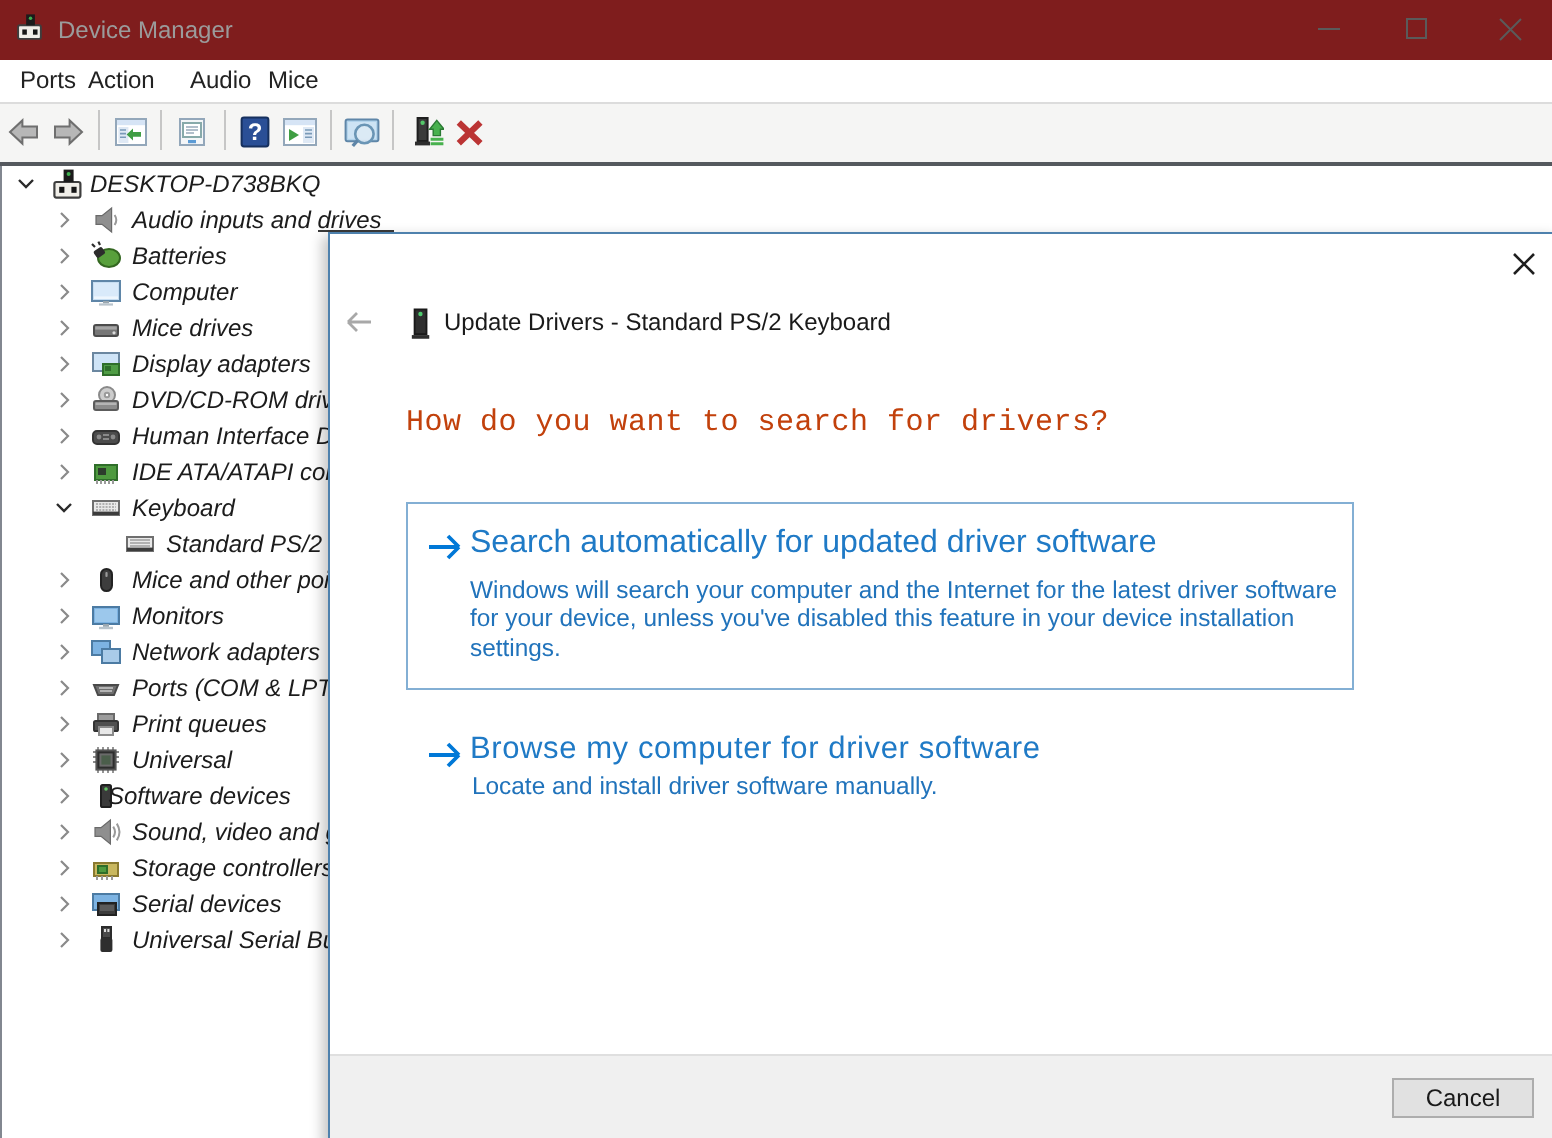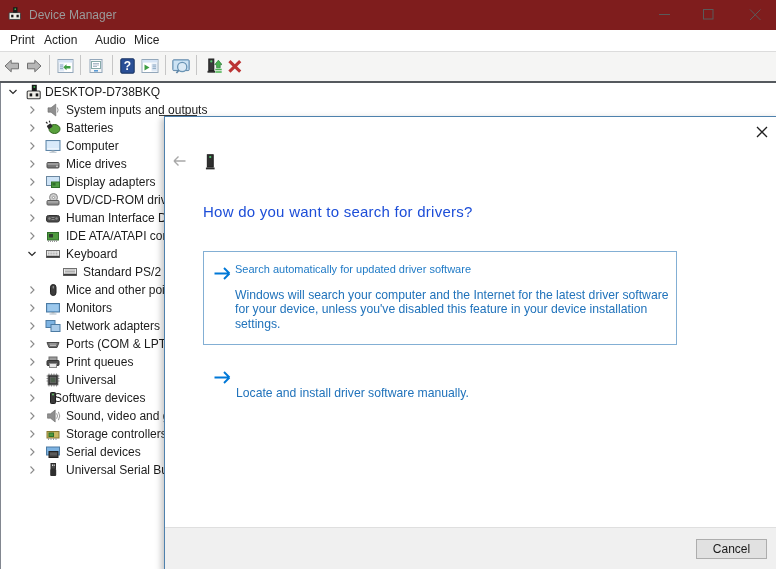--- a/index.html
+++ b/index.html
@@ -10,31 +10,31 @@
 .menubar { position:absolute; left:0; top:30px; width:776px; height:21px; background:#fff; }
 .menu { position:absolute; top:3px; font-size:12px; color:#222; }
 .toolbar { position:absolute; left:0; top:51px; width:776px; height:32px; background:#f5f5f4;
   border-top:1px solid #dcdcdc; border-bottom:2px solid #55595e; }
 .tbi { position:absolute; top:6px; }
 .tbsep { position:absolute; top:3px; width:1px; height:20px; background:#c6c6c6; }
 .tree { position:absolute; left:0; top:83px; width:776px; height:486px; background:#fff; border-left:1px solid #828790; }
 .trow { position:absolute; left:0; width:776px; height:18px; }
 .chev { position:absolute; top:4px; }
 .ticn { position:absolute; top:1px; }
-.tlbl { position:absolute; top:2px; font-size:12px; color:#1c1c1c; white-space:nowrap; }
+.tlbl { position:absolute; top:2px; font-size:12px; color:#1c1c1c; white-space:nowrap;font-style:italic; }
 .dialog { position:absolute; left:164px; top:116px; width:616px; height:456px; background:#fff;
   border:1px solid #4e81ad; box-shadow:-3px 2px 6px rgba(0,0,0,.22); }
 .dlg-close { position:absolute; left:591px; top:9px; }
 .dlg-back { position:absolute; left:7px; top:38px; }
 .dlg-icon { position:absolute; left:40px; top:37px; }
 .dlg-title { position:absolute; left:57px; top:37px; font-size:12px; color:#1a1a1a; }
-.dlg-head { position:absolute; left:38px; top:86px; font-size:15px; color:#1d4ed8; letter-spacing:0.25px; }
+.dlg-head { position:absolute; left:38px; top:86px; font-size:15px; color:#c2410c; letter-spacing:0.25px;font-family:Liberation Mono, monospace; }
 .cmdbox { position:absolute; left:38px; top:134px; width:474px; height:94px; border:1px solid #83afd4; }
 .cl-arrow { position:absolute; }
-.cl-title { position:absolute; font-size:11px; color:#1f7ac6; white-space:nowrap; }
+.cl-title { position:absolute; font-size:16px; color:#1f7ac6; white-space:nowrap; }
 .cl-title2 { position:absolute; font-size:15.5px; letter-spacing:0.3px; color:#1f7ac6; white-space:nowrap; }
 .cl-desc { position:absolute; font-size:12.2px; line-height:14.85px; color:#2173bb; }
 .dlg-footer { position:absolute; left:0; top:410px; width:614px; height:45px; background:#f0f0f0;
   border-top:1px solid #dfdfdf; }
 .btn-cancel { position:absolute; left:531px; top:11px; width:71px; height:20px; background:#e1e1e1;
   border:1px solid #adadad; font-size:12px; color:#1a1a1a; text-align:center; line-height:19px; }
 </style></head>
 <body>
 <div class="titlebar">
   <svg class="abs" style="left:8px;top:6px" width="14" height="15" viewBox="0 0 16 16">
@@ -45,21 +45,21 @@
       <rect x="9.7" y="9.4" width="2.6" height="3" fill="#161616"></rect>
     </svg>
   <span class="title">Device Manager</span>
   <svg class="abs" style="left:655px;top:6px" width="110" height="18" viewBox="0 0 110 18">
     <path d="M4 8.5h11" stroke="#5a5a5a" stroke-width="1"></path>
     <rect x="48.5" y="3.5" width="9.5" height="9.5" fill="none" stroke="#5a5a5a" stroke-width="1"></rect>
     <path d="M95 3.5 105.5 14M105.5 3.5 95 14" stroke="#5a5a5a" stroke-width="1"></path>
   </svg>
 </div>
 <div class="menubar">
-  <span class="menu" style="left:10px">Print</span>
+  <span class="menu" style="left:10px">Ports</span>
   <span class="menu" style="left:44px">Action</span>
   <span class="menu" style="left:95px">Audio</span>
   <span class="menu" style="left:134px">Mice</span>
 </div>
 <div class="toolbar">
 <svg class="tbi" style="left:4px" width="16" height="16" viewBox="0 0 16 16">
       <path d="M1 8 7.2 2.2v3h7.3v5.6H7.2v3z" fill="#b7b7b7" stroke="#6f6f6f" stroke-width="1"></path>
     </svg>
 <svg class="tbi" style="left:26px" width="16" height="16" viewBox="0 0 16 16">
       <path d="M15 8 8.8 2.2v3H1.5v5.6h7.3v3z" fill="#b7b7b7" stroke="#6f6f6f" stroke-width="1"></path>
@@ -125,21 +125,21 @@
       <span class="tlbl" style="left:44px">DESKTOP-D738BKQ</span>
     </div>
 <div class="trow" style="top:18px">
       <svg class="chev" style="left:26px" width="10" height="10" viewBox="0 0 10 10">
         <path d="M3.5 1.5 7 5 3.5 8.5" fill="none" stroke="#8a8a8a" stroke-width="1.1"></path>
       </svg>
       <svg class="ticn" style="left:44px" width="16" height="16" viewBox="0 0 16 16">
         <path d="M3 5.8h3L10.8 2v12L6 10.2H3z" fill="#8f8f8f" stroke="#6a6a6a" stroke-width=".6"></path>
         <path d="M12.3 5.5q1.7 2.5 0 5" stroke="#9a9a9a" fill="none" stroke-width="1"></path>
       </svg>
-      <span class="tlbl" style="left:65px">System inputs and outputs</span>
+      <span class="tlbl" style="left:65px">Audio inputs and drives</span>
     </div>
 <div class="trow" style="top:36px">
       <svg class="chev" style="left:26px" width="10" height="10" viewBox="0 0 10 10">
         <path d="M3.5 1.5 7 5 3.5 8.5" fill="none" stroke="#8a8a8a" stroke-width="1.1"></path>
       </svg>
       <svg class="ticn" style="left:44px" width="16" height="16" viewBox="0 0 16 16">
         <ellipse cx="9.5" cy="9" rx="5.5" ry="4.5" fill="#58a03c" stroke="#336720"></ellipse>
         <rect x="2.2" y="4.2" width="5" height="4" rx="1" transform="rotate(-35 4.7 6.2)" fill="#2c2c2c"></rect>
         <path d="M2.5 3.5 1 2M5 2.5 4.2 .8" stroke="#2c2c2c" stroke-width="1.1"></path>
       </svg>
@@ -360,30 +360,32 @@
       <path d="M1 1 11 11M11 1 1 11" stroke="#1f1f1f" stroke-width="1.3"></path>
     </svg>
   <svg class="dlg-back" width="15" height="12" viewBox="0 0 15 12">
       <path d="M13.5 6H2M2 6l4.5-4.5M2 6l4.5 4.5" stroke="#a8a8a8" stroke-width="1.4" fill="none"></path>
     </svg>
   <svg class="dlg-icon" width="11" height="17" viewBox="0 0 12 18">
     <rect x="2.5" y="0.5" width="6.5" height="13.5" fill="#2f2f2f" stroke="#191919"></rect>
     <circle cx="5.7" cy="3" r="1.2" fill="#4ecb6e"></circle>
     <rect x="1" y="14.5" width="9.5" height="2" fill="#2d2d2d"></rect>
   </svg>
+  <span class="dlg-title">Update Drivers - Standard PS/2 Keyboard</span>
   <div class="dlg-head">How do you want to search for drivers?</div>
 
   <div class="cmdbox"></div>
   <svg class="cl-arrow" style="left:48px;top:149px" width="19" height="15" viewBox="0 0 19 15">
       <path d="M1.5 7.5h15M16.5 7.5l-5.5-5.5M16.5 7.5 11 13" stroke="#0078d7" stroke-width="1.9" fill="none"></path>
     </svg>
   <div class="cl-title" style="left:70px;top:146px">Search automatically for updated driver software</div>
   <div class="cl-desc" style="left:70px;top:170.5px">Windows will search your computer and the Internet for the latest driver software<br>for your device, unless you've disabled this feature in your device installation<br>settings.</div>
 
   <svg class="cl-arrow" style="left:47.5px;top:252.5px" width="19" height="15" viewBox="0 0 19 15">
       <path d="M1.5 7.5h15M16.5 7.5l-5.5-5.5M16.5 7.5 11 13" stroke="#0078d7" stroke-width="1.9" fill="none"></path>
     </svg>
+  <div class="cl-title2" style="left:70px;top:249px">Browse my computer for driver software</div>
   <div class="cl-desc" style="left:71px;top:269px;width:420px">Locate and install driver software manually.</div>
 
   <div class="dlg-footer">
     <div class="btn-cancel">Cancel</div>
   </div>
 </div>
 
 </body></html>

